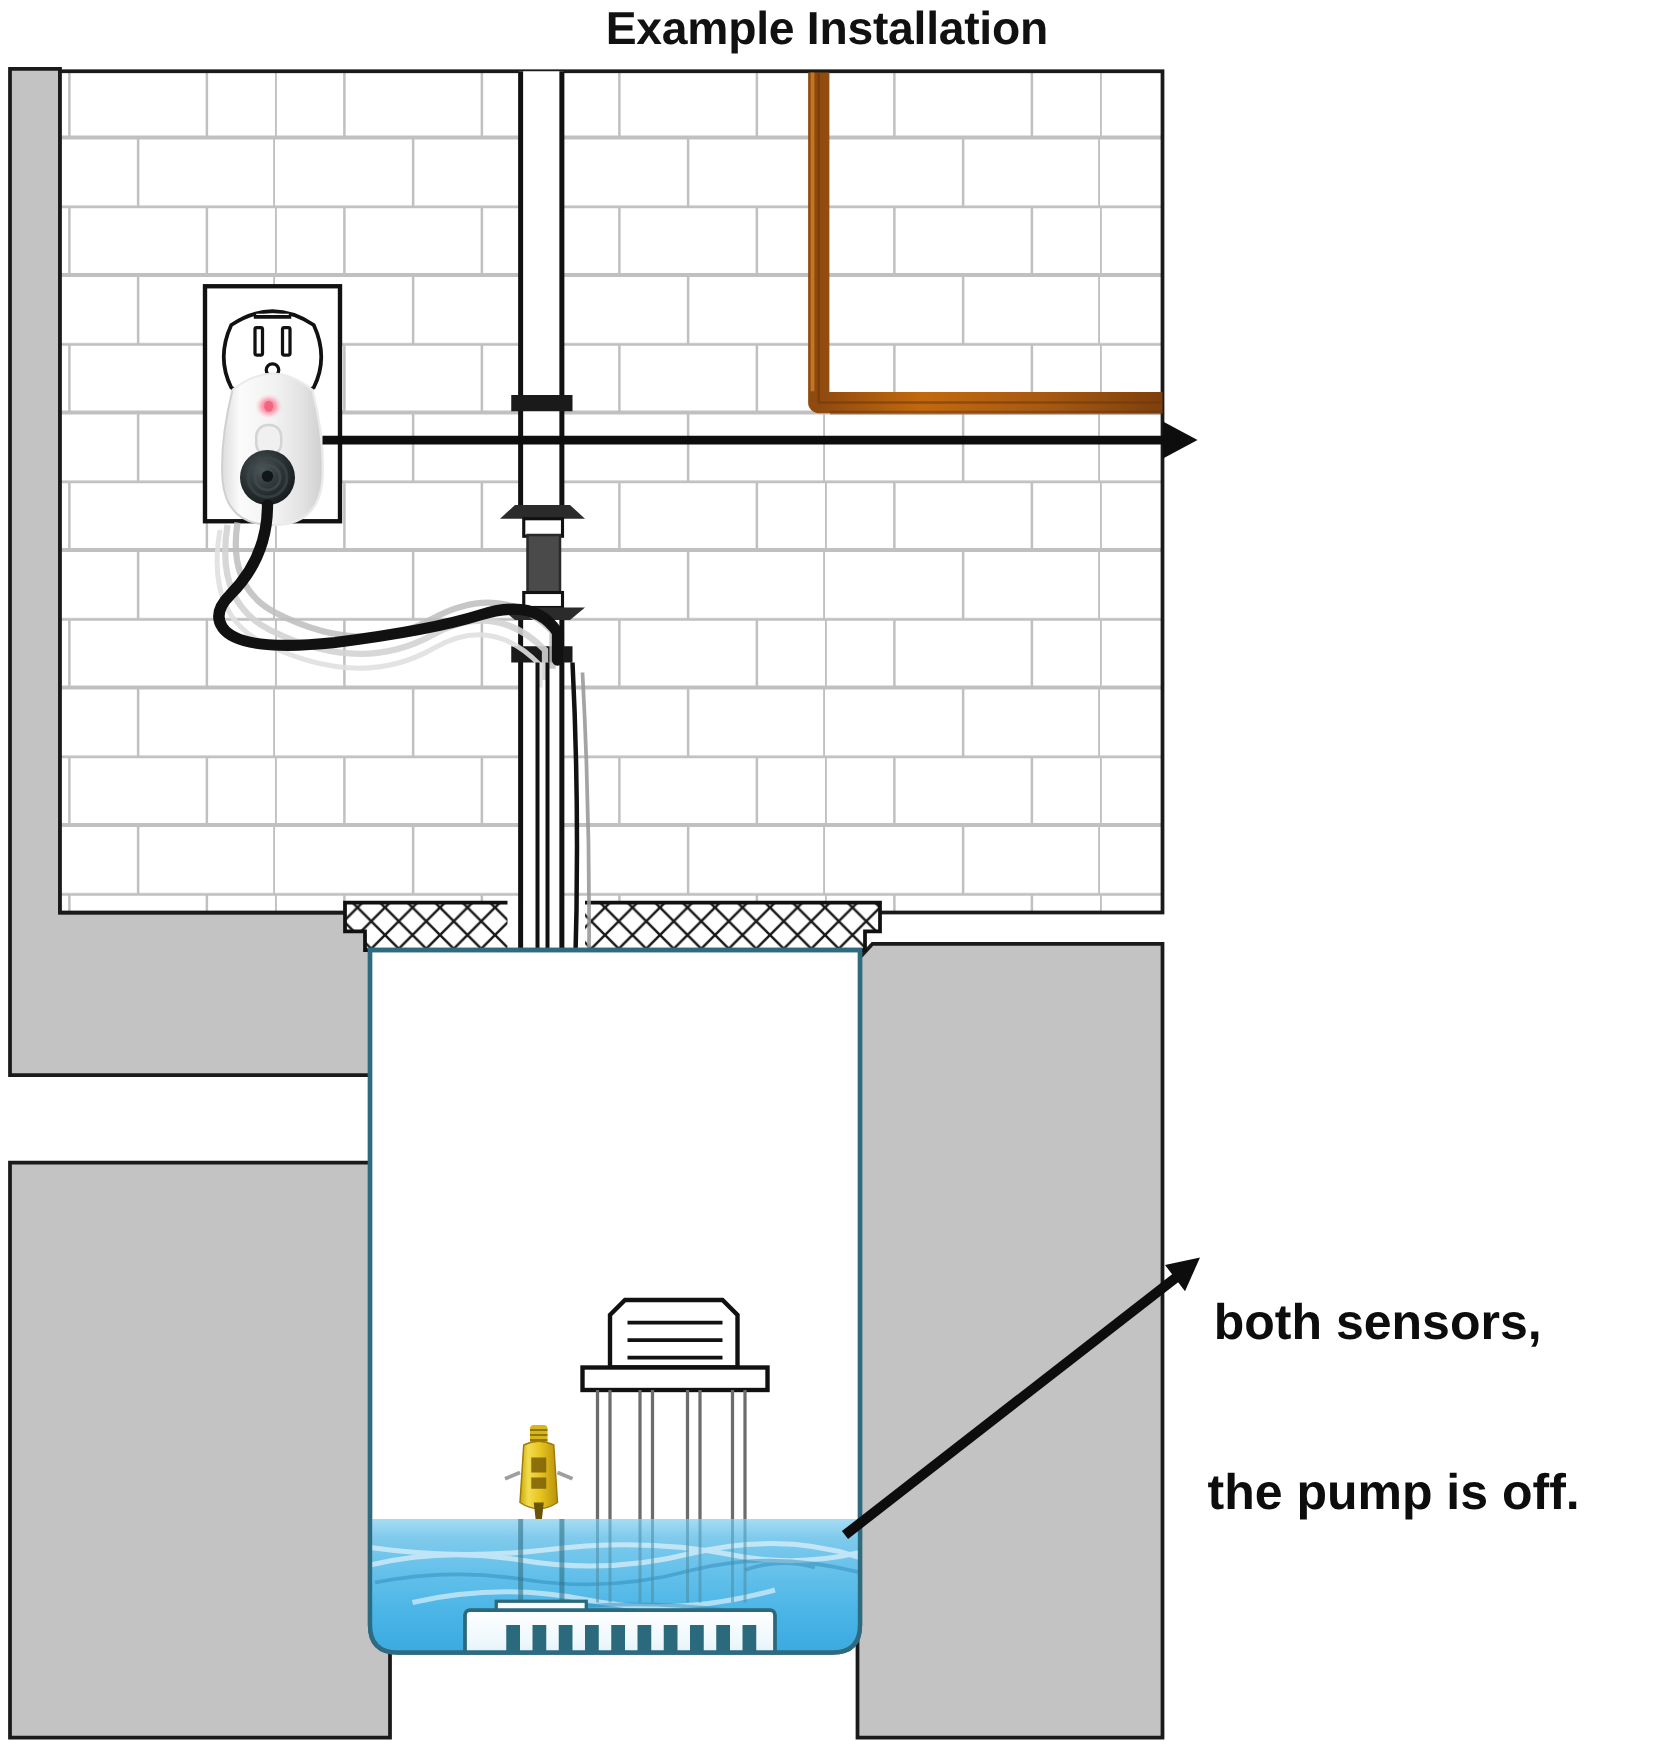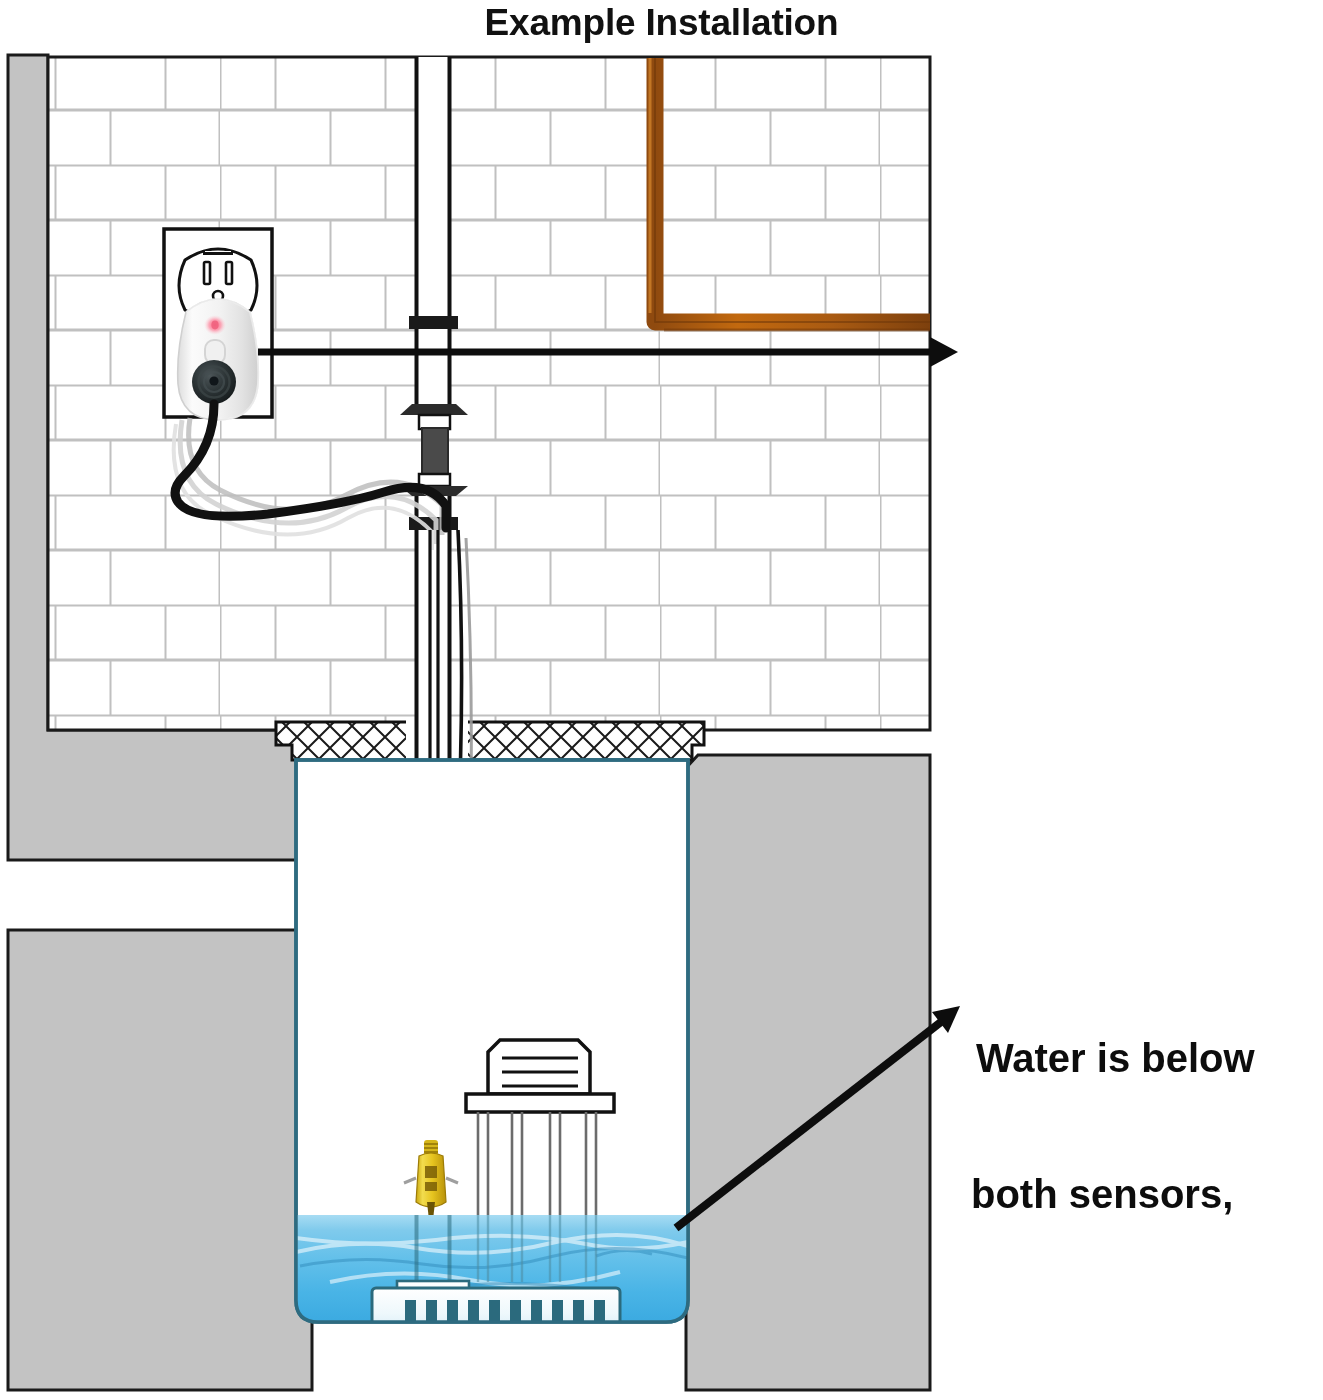--- a/index.html
+++ b/index.html
@@ -319,17 +319,17 @@
     </g>
 
     <g>
       <line x1="676" y1="1228" x2="946" y2="1018" stroke="#0d0d0d" stroke-width="8"></line>
       <path d="M960,1006 L932,1012 L948,1033 Z" fill="#0d0d0d"></path>
     </g>
   </svg>
 
 
   <div class="ann" id="ann-water">
-    <div class="l1">Water is below</div>
     <div class="l2">both sensors,</div>
+    <div class="l3">the pump is off.</div>
   </div>
 
 </div>
 
 </body></html>

